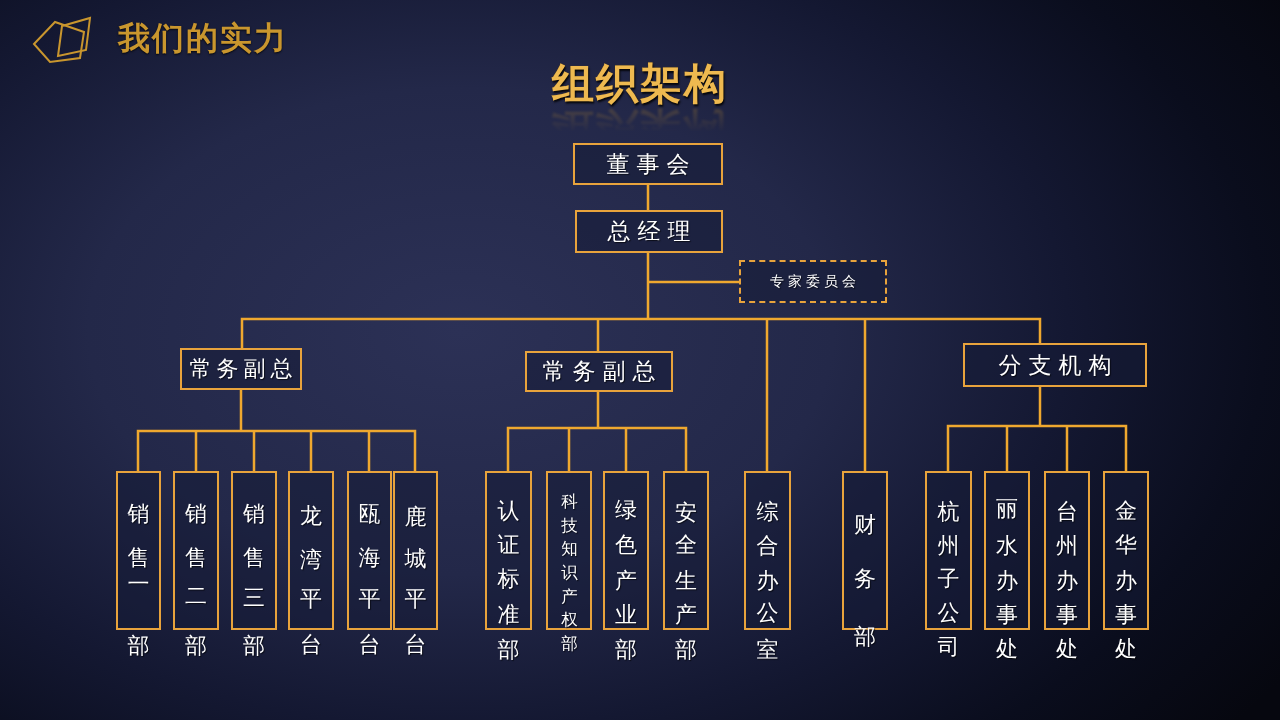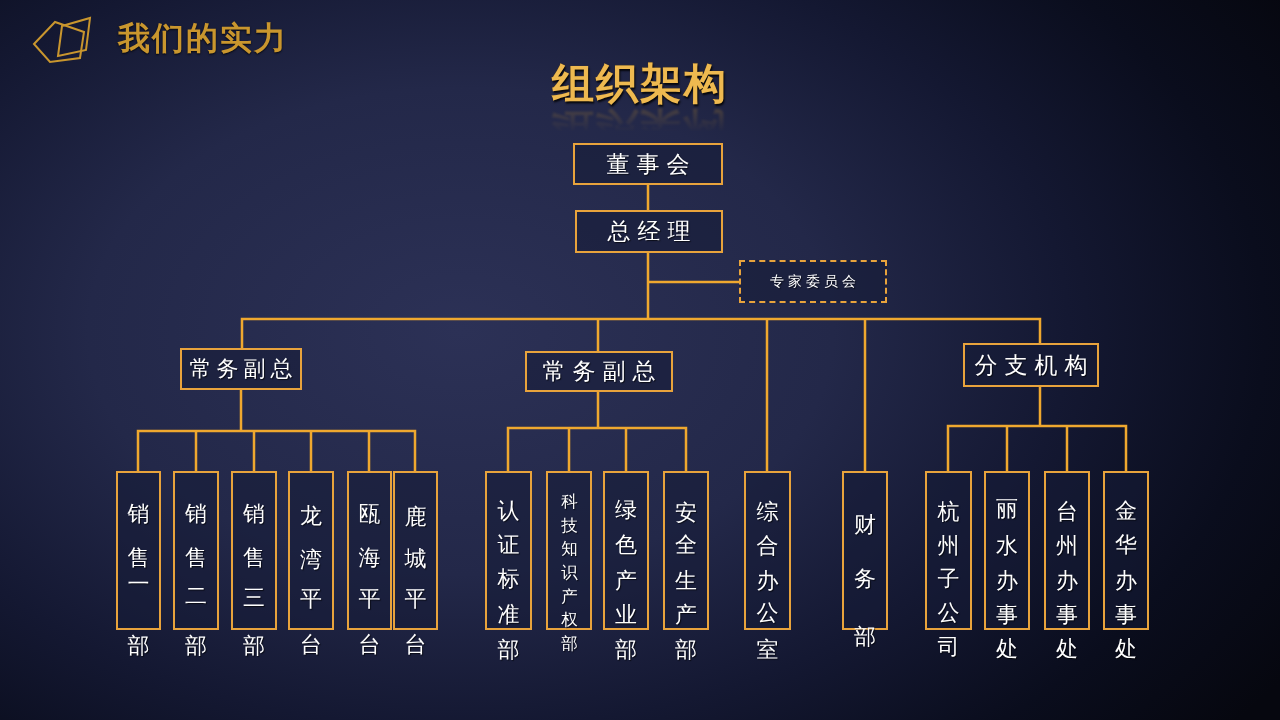--- a/index.html
+++ b/index.html
@@ -94,21 +94,21 @@
   <div class="node hbox dashed" style="left:739px; top:260px; width:148px; height:43px; font-size:14px; letter-spacing:4px; text-indent:4px;">
     <span>专家委员会</span>
   </div>
 
   <div class="node hbox" style="left:180px; top:348px; width:122px; height:42px; font-size:22px; letter-spacing:5px; text-indent:5px;">
     <span>常务副总</span>
   </div>
   <div class="node hbox" style="left:525px; top:351px; width:148px; height:41px;">
     <span>常务副总</span>
   </div>
-  <div class="node hbox" style="left:963px; top:343px; width:136px; height:44px;">
+  <div class="node hbox" style="left:963px; top:343px; width:184px; height:44px;">
     <span>分支机构</span>
   </div>
 
   <div class="node vbox chars-4" style="left:116px; width:45px;">
     <span class="vlabel">销售一部</span>
   </div>
   <div class="node vbox chars-4" style="left:173px; width:46px;">
     <span class="vlabel">销售二部</span>
   </div>
   <div class="node vbox chars-4" style="left:231px; width:46px;">

